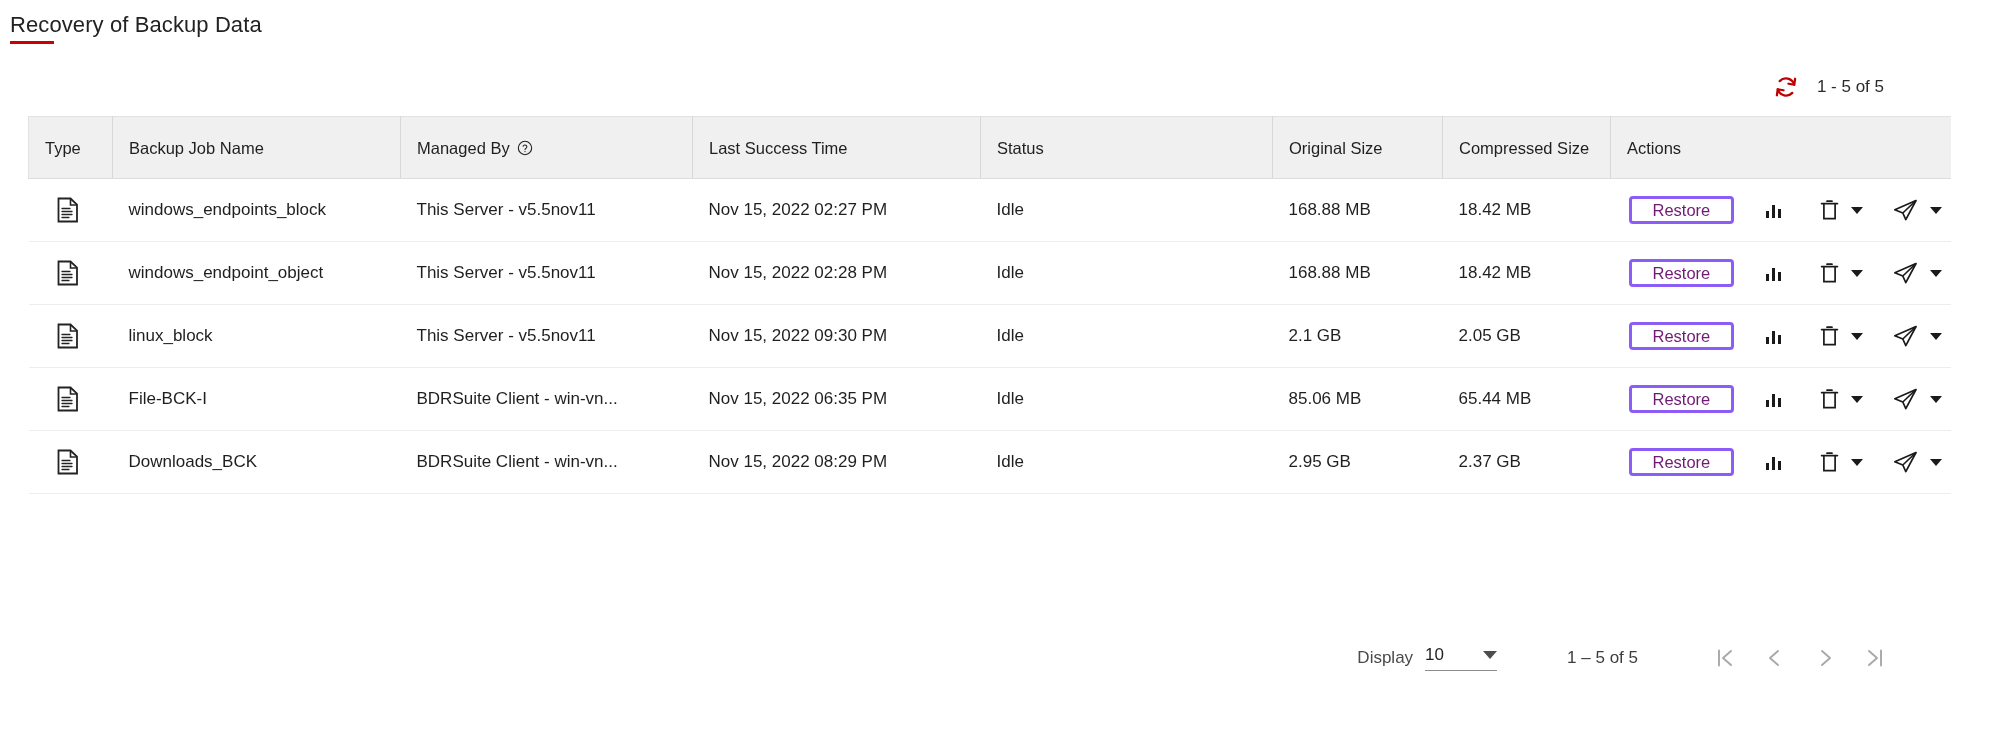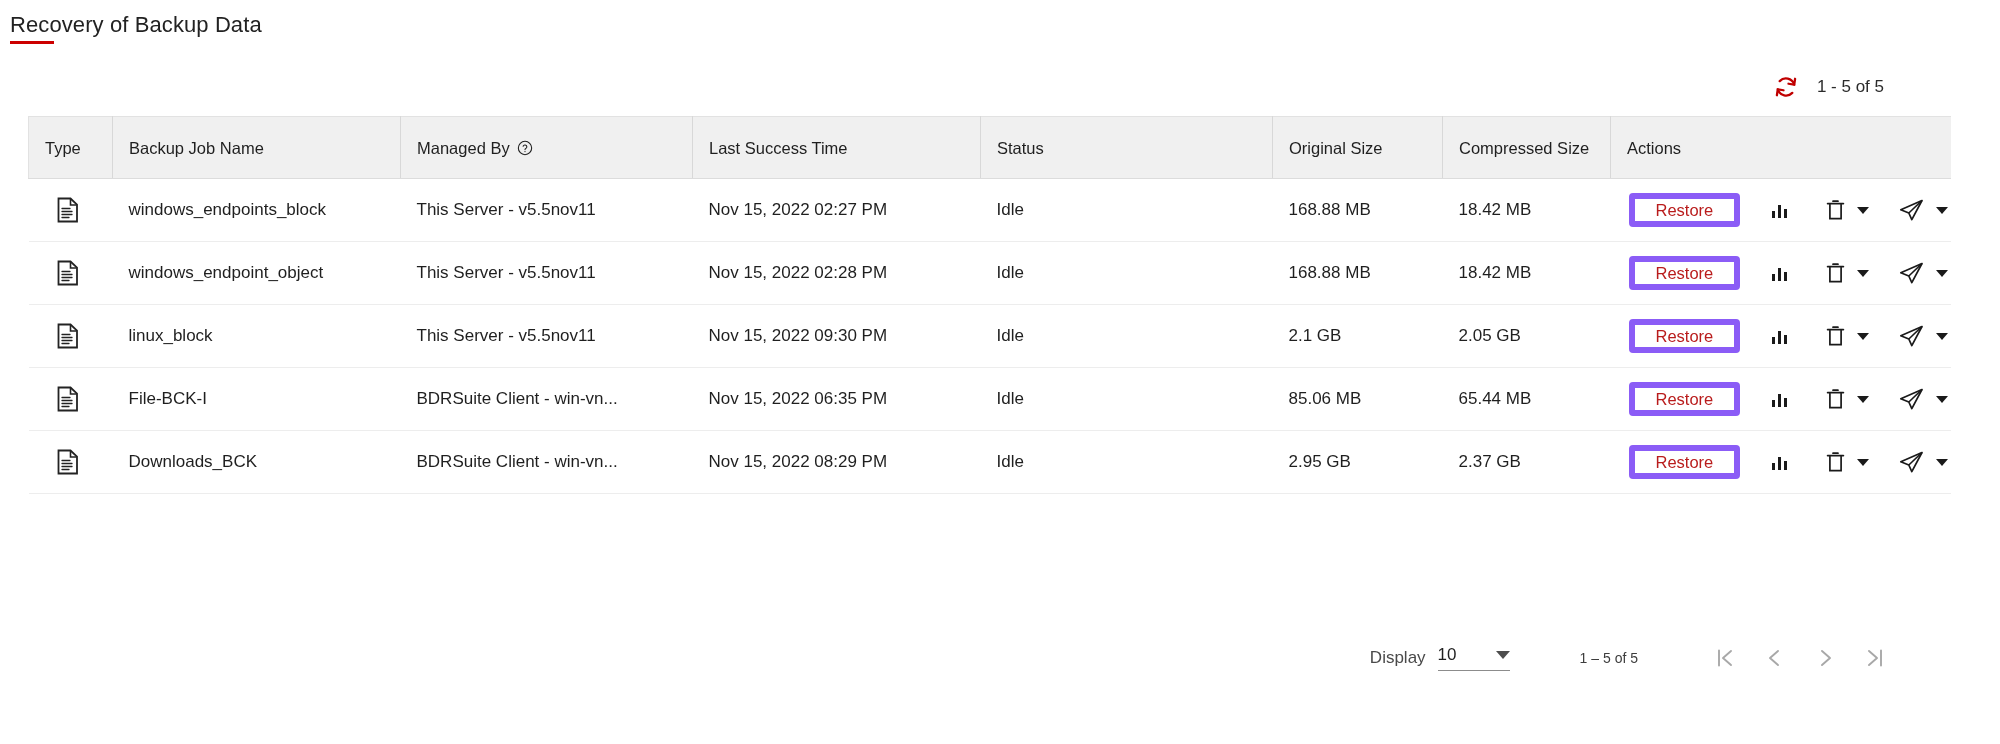--- a/index.html
+++ b/index.html
@@ -104,22 +104,22 @@
   .file-icon { width: 22px; height: 26px; display: block; margin-left: 12px; }
 
   
   .actions {
     display: flex;
     align-items: center;
     gap: 0;
     padding-left: 2px;
   }
   .restore-btn {
-    border: 6px solid #8b5cf6;
-    color: #b91c1c;
+    border: 3px solid #8b5cf6;
+    color: #701a75;
     background: #ffffff;
     border-radius: 4px;
     font-size: 16.5px;
     font-family: "Liberation Sans", sans-serif;
     padding: 2px 21px;
     cursor: pointer;
     line-height: 18px;
     white-space: nowrap;
   }
   .icon-btn {
@@ -159,21 +159,21 @@
     padding-bottom: 5px;
     cursor: pointer;
   }
   .display-value { font-size: 17px; color: #1f1f1f; }
   .select-caret {
     width: 0; height: 0;
     border-left: 7px solid transparent;
     border-right: 7px solid transparent;
     border-top: 8px solid #4d4d4d;
   }
-  .range-text { margin-left: 70px; font-size: 14px; color: #3d3d3d; }
+  .range-text { margin-left: 70px; font-size: 17px; color: #3d3d3d; }
   .pager { display: flex; align-items: center; margin-left: 62px; gap: 0; }
   .pager-btn {
     background: none; border: none; cursor: pointer;
     width: 50px; height: 36px;
     display: inline-flex; align-items: center; justify-content: center;
     color: #a8a8a8;
   }
 </style>
 </head>
 <body>

